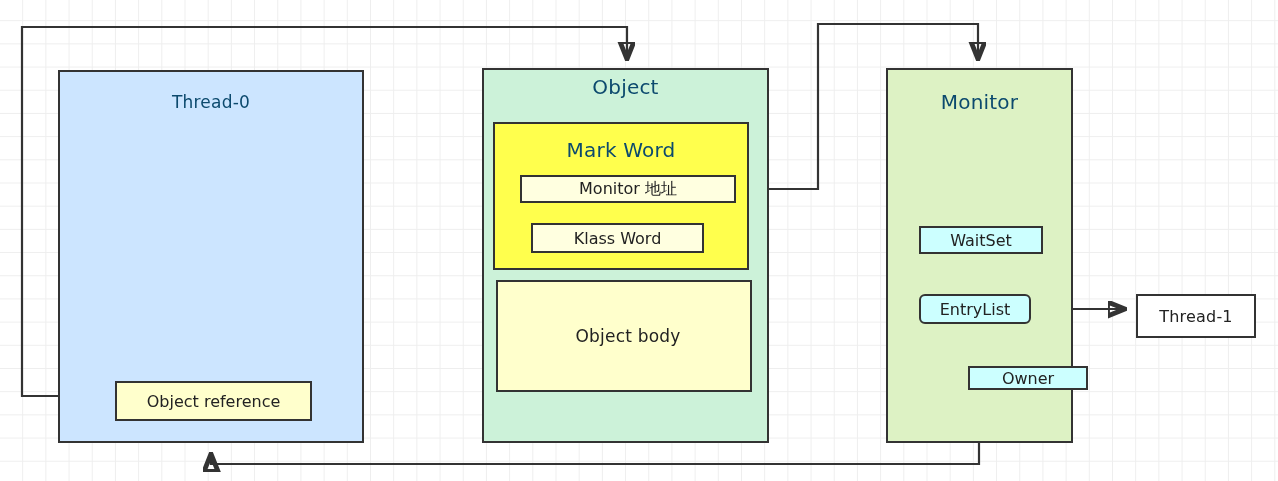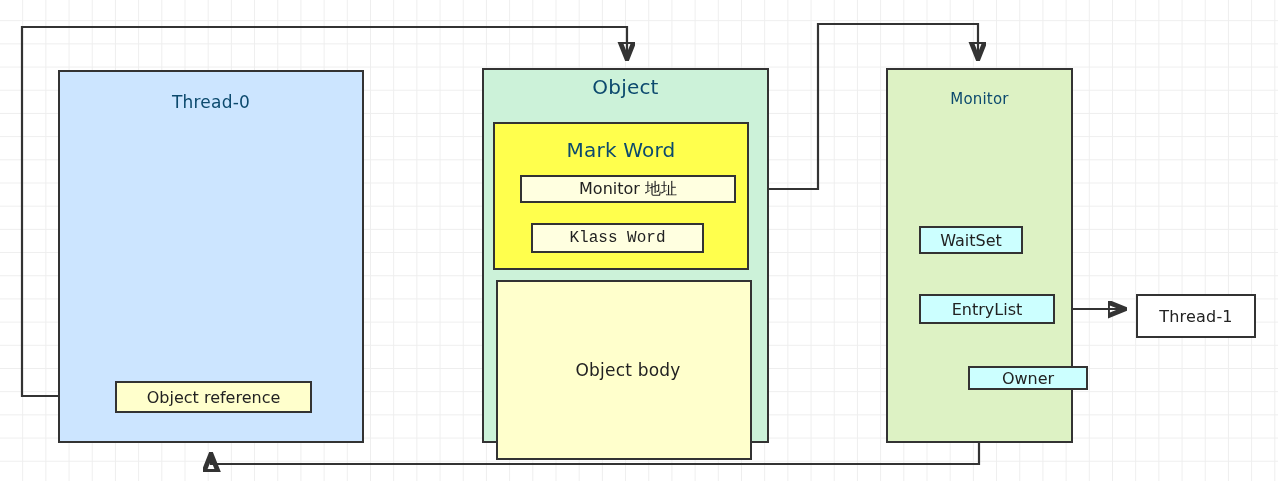--- a/index.html
+++ b/index.html
@@ -47,21 +47,21 @@
   #object {
     left: 482px; top: 68px; width: 287px; height: 375px;
     background: #ccf2d9;
   }
   #object .title-label { top: 5px; font-size: 20px; }
 
   #monitor {
     left: 886px; top: 68px; width: 187px; height: 375px;
     background: #ddf2c4;
   }
-  #monitor .title-label { top: 20px; font-size: 15px; }
+  #monitor .title-label { top: 20px; font-size: 20px; }
 
   
   #lockrecord {
     left: 79px; top: 277px; width: 263px; height: 143px;
     background: #99ccff;
   }
   #lockrecord .title-label { top: 16px; font-size: 17px; }
 
   .pill {
     position: absolute;
@@ -70,52 +70,52 @@
     border-radius: 0;
     background: #ffffcc;
     display: flex;
     align-items: center;
     justify-content: center;
     font-size: 16px;
     color: #222222;
   }
 
   #hashcode { left: 95px; top: 337px; width: 232px; height: 28px; }
-  #objref   { left: 115px; top: 381px; width: 197px; height: 32px; text-align: right; }
+  #objref   { left: 115px; top: 381px; width: 197px; height: 40px; text-align: right; }
 
   
   #markword {
     left: 493px; top: 122px; width: 256px; height: 148px;
     background: #ffff4d;
   }
   #markword .title-label { top: 14px; font-size: 20px; }
 
   #monaddr  { left: 520px; top: 175px; width: 216px; height: 28px; background:#ffffe0; }
-  #klassword{ left: 531px; top: 223px; width: 173px; height: 30px; background:#ffffe0;font-family:Liberation Mono, monospace; }
+  #klassword{ left: 531px; top: 223px; width: 173px; height: 30px; background:#ffffe0; }
 
   #objectbody {
-    left: 496px; top: 280px; width: 256px; height: 180px;
+    left: 496px; top: 280px; width: 256px; height: 112px;
     background: #ffffcc;
     display: flex; align-items: center; justify-content: center;
     font-size: 17px;
     padding-left: 8px;
   }
 
   
   .mbox {
     position: absolute;
     box-sizing: border-box;
     border: 2px solid #333333;
     background: #ccffff;
     display: flex; align-items: center; justify-content: center;
     font-size: 16px;
     color: #222222;
   }
-  #waitset   { left: 919px; top: 226px; width: 104px; height: 28px; }
-  #entrylist { left: 919px; top: 294px; width: 136px; height: 30px; }
+  #waitset   { left: 919px; top: 226px; width: 124px; height: 28px; }
+  #entrylist { left: 919px; top: 294px; width: 112px; height: 30px; border-radius: 6px; }
   #owner     { left: 968px; top: 366px; width: 120px; height: 24px; }
 
   
   #thread1 {
     left: 1136px; top: 294px; width: 120px; height: 44px;
     background: #ffffff;
     display: flex; align-items: center; justify-content: center;
     font-size: 16px;
   }
 

